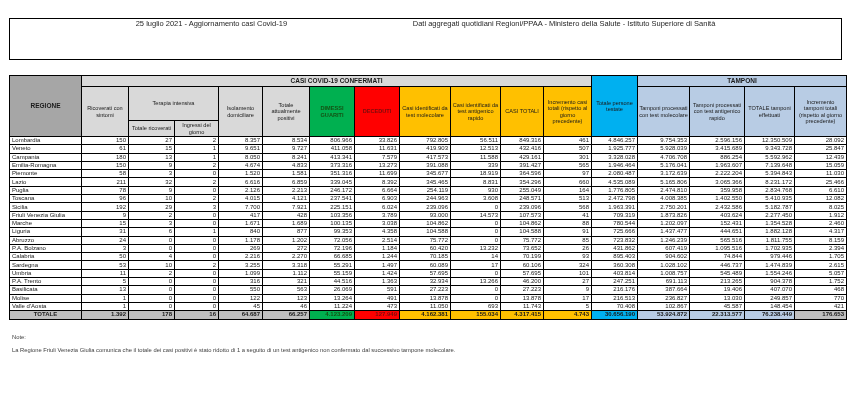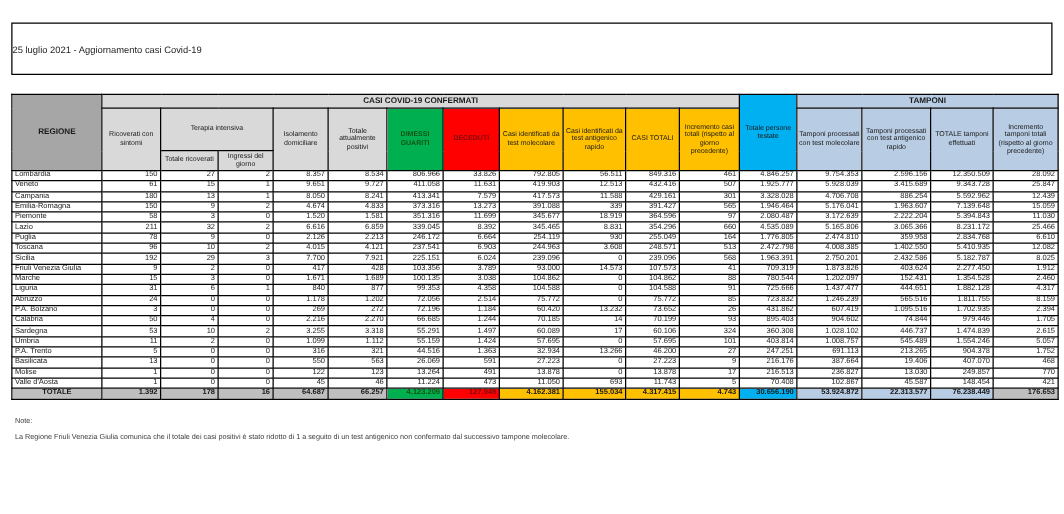--- a/index.html
+++ b/index.html
@@ -1,22 +1,22 @@
 <!DOCTYPE html>
 <html><head>
 <meta charset="utf-8">
 <style>
   * { box-sizing: border-box; margin: 0; padding: 0; }
   html,body { width: 851px; height: 411px; background:#fff; overflow:hidden;
     font-family: "Liberation Sans", "DejaVu Sans", sans-serif; color:#1a1a1a; }
   .page { position:relative; width:851px; height:411px; }
 
   .titlebox { position:absolute; left:9px; top:18px; width:833px; height:42px;
-    border:1px solid #000; display:flex; flex-direction:column; justify-content:space-evenly;
-    font-size:7.5px; color:#262626; }
+    border:1px solid #000; display:flex; flex-direction:row; justify-content:space-evenly;
+    text-align:center; font-size:7.5px; color:#262626; }
 
   table { position:absolute; left:9px; top:75px; border-collapse:collapse; table-layout:fixed; }
   td,th { border:1px solid #000; font-size:6px; line-height:7px; padding:0 2px;
     overflow:hidden; white-space:normal; font-weight:normal; }
   thead th { font-size:5.6px; line-height:6.2px; text-align:center; vertical-align:middle; padding:1px; }
   .banner { background:#d9d9d9; font-weight:bold; font-size:6.5px; }
   .hgray  { background:#d9d9d9; }
   .hdark  { background:#a6a6a6; font-weight:bold; font-size:6.5px; }
   .hgreen { background:#00b050; color:#145214; font-weight:bold; }
   .hred   { background:#ff0000; color:#7b0c0c; font-weight:bold; }
@@ -37,20 +37,21 @@
   .notes { position:absolute; left:12px; top:334px; font-size:5.8px; color:#404040; }
   .notes .lbl { margin-bottom:7px; }
 </style>
 </head>
 <body>
 
 <div class="page">
 
   <div class="titlebox">
     <div>25 luglio 2021 - Aggiornamento casi Covid-19</div>
+    <div>Dati aggregati quotidiani Regioni/PPAA - Ministero della Salute - Istituto Superiore di Sanità</div>
   </div>
 
   <table>
     <colgroup>
       <col style="width:72px">
         <col style="width:47px">
         <col style="width:46px">
         <col style="width:44px">
       <col style="width:44px">
         <col style="width:47px">

